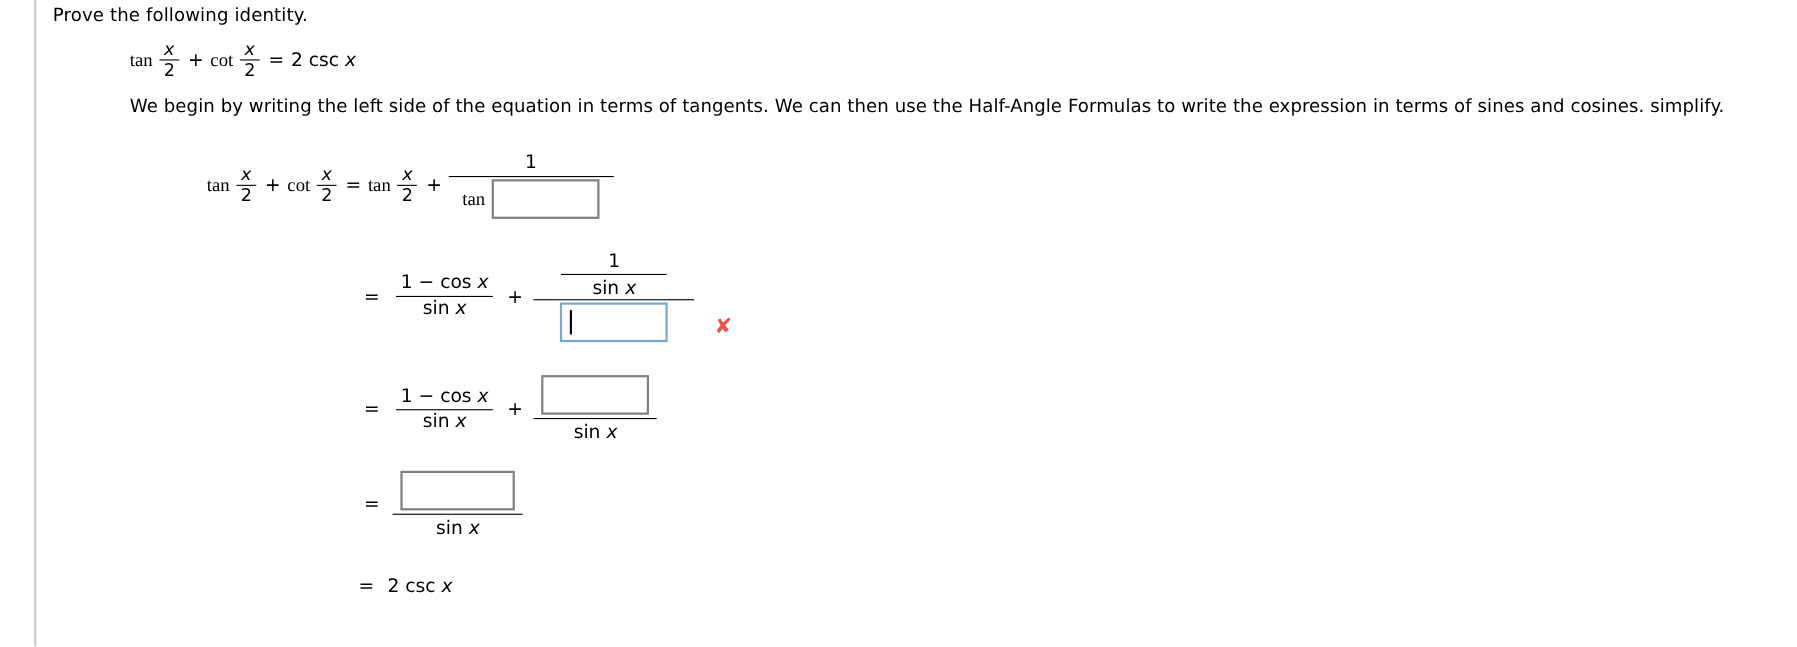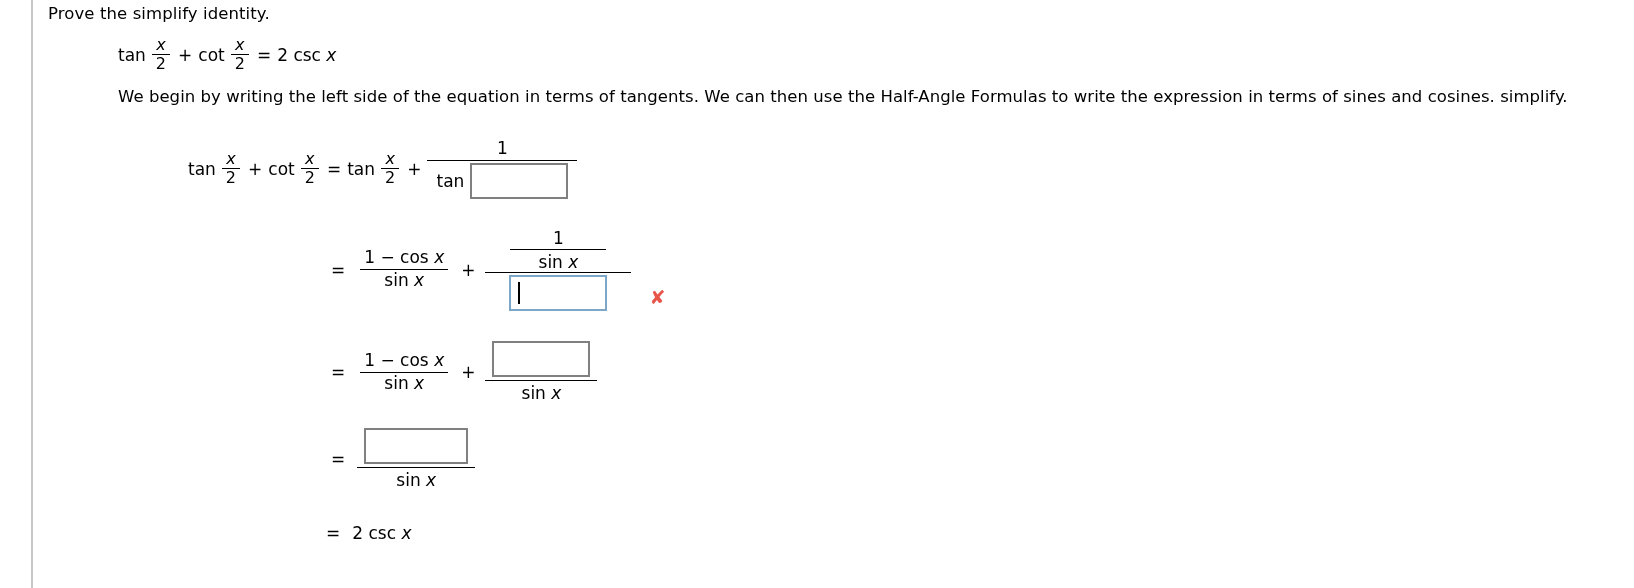--- a/index.html
+++ b/index.html
@@ -62,21 +62,21 @@
   }
 
   
   .math {
     display: inline-flex;
     align-items: center;
     font-size: 17px;
     white-space: nowrap;
   }
   .math .op { margin: 0 6px; }
-  .math .fn { margin-right: 4px; }
+  .math .fn { margin-right: 4px; font-family: Liberation Serif, serif; }
 
   .frac {
     display: inline-flex;
     flex-direction: column;
     align-items: center;
     vertical-align: middle;
     margin: 0 3px;
   }
   .frac > .num {
     padding: 0 4px 1px 4px;
@@ -178,21 +178,21 @@
 </style>
 </head>
 <body>
 
 <div class="page">
 
   <div class="left-rule"></div>
 
   <div class="content">
 
-    <div class="prompt">Prove the simplify identity.</div>
+    <div class="prompt">Prove the following identity.</div>
 
     <div class="identity-line math">
       <span class="fn">tan</span>
       <span class="frac frac-x2">
         <span class="num"><i>x</i></span>
         <span class="den">2</span>
       </span>
       <span class="op">+</span>
       <span class="fn">cot</span>
       <span class="frac frac-x2">

